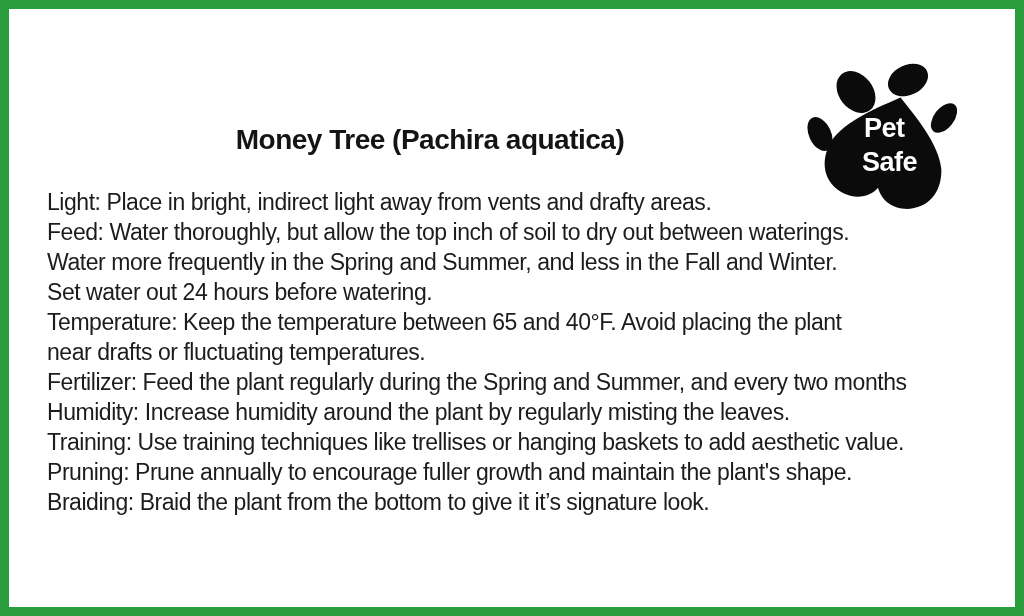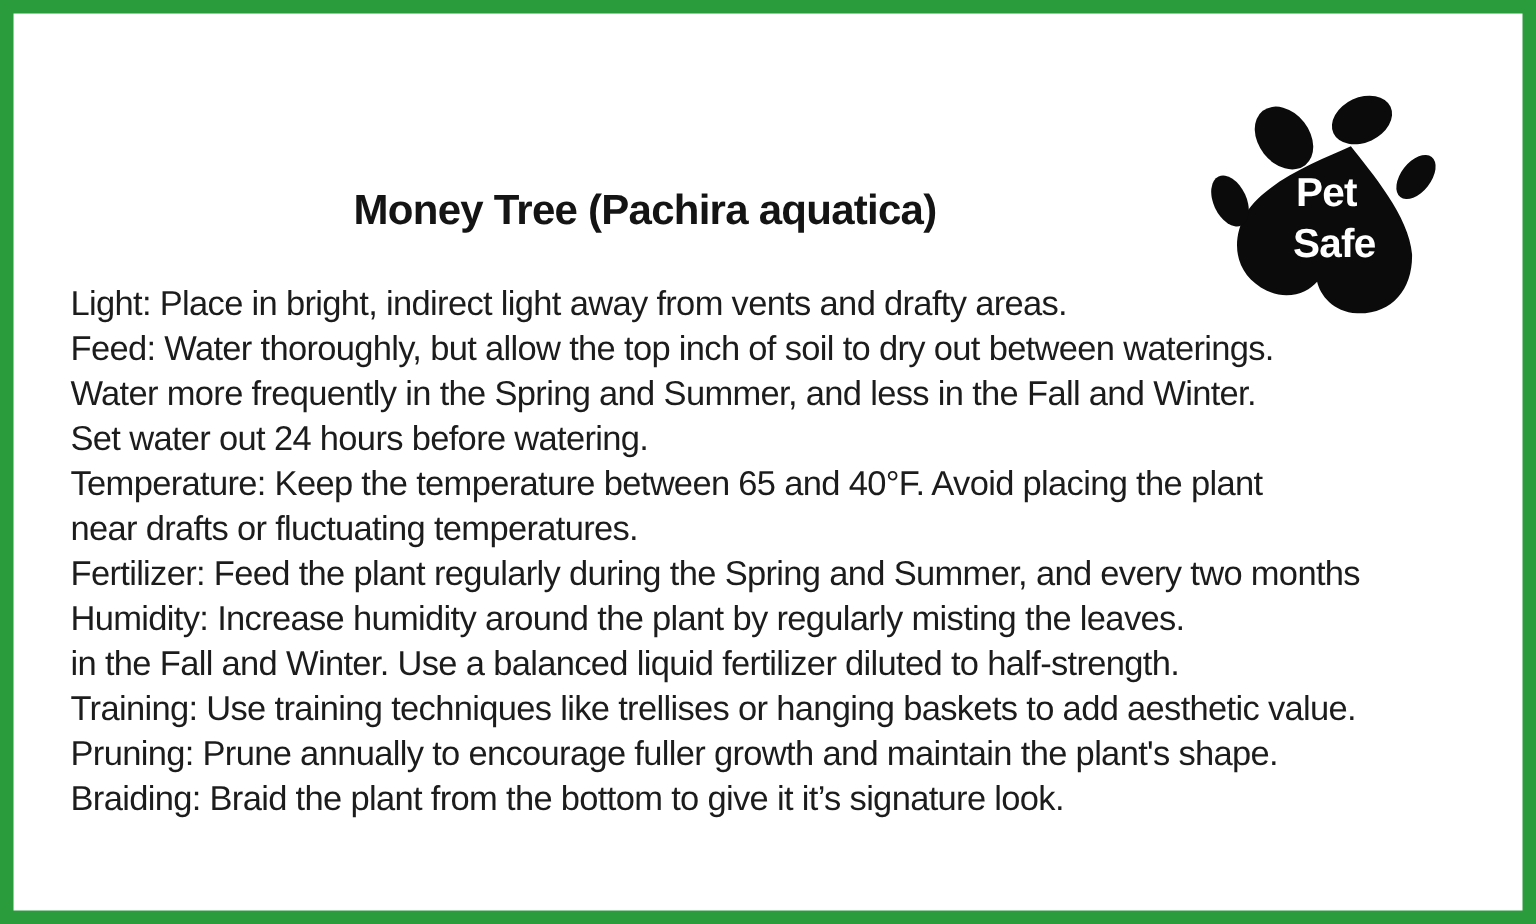--- a/index.html
+++ b/index.html
@@ -88,19 +88,18 @@
 
   <div class="care">
     <div class="line"><span class="lbl">Light:</span><span> Place in bright, indirect light away from vents and drafty areas.</span></div>
     <div class="line"><span class="lbl">Feed:</span><span> Water thoroughly, but allow the top inch of soil to dry out between waterings.</span></div>
     <div class="line"><span class="lbl"></span><span>Water more frequently in the Spring and Summer, and less in the Fall and Winter.</span></div>
     <div class="line"><span class="lbl"></span><span>Set water out 24 hours before watering.</span></div>
     <div class="line"><span class="lbl">Temperature:</span><span> Keep the temperature between 65 and 40°F. Avoid placing the plant</span></div>
     <div class="line"><span class="lbl"></span><span>near drafts or fluctuating temperatures.</span></div>
     <div class="line"><span class="lbl">Fertilizer:</span><span> Feed the plant regularly during the Spring and Summer, and every two months</span></div>
     <div class="line"><span class="lbl">Humidity:</span><span> Increase humidity around the plant by regularly misting the leaves.</span></div>
-    <div class="line"><span class="lbl"></span><span>in the Fall and Winter. Use a balanced liquid fertilizer diluted to half-strength.</span></div>
     <div class="line"><span class="lbl">Training:</span><span> Use training techniques like trellises or hanging baskets to add aesthetic value.</span></div>
     <div class="line"><span class="lbl">Pruning:</span><span> Prune annually to encourage fuller growth and maintain the plant's shape.</span></div>
     <div class="line"><span class="lbl">Braiding:</span><span> Braid the plant from the bottom to give it it’s signature look.</span></div>
   </div>
 
 </div>
 
 </body></html>

